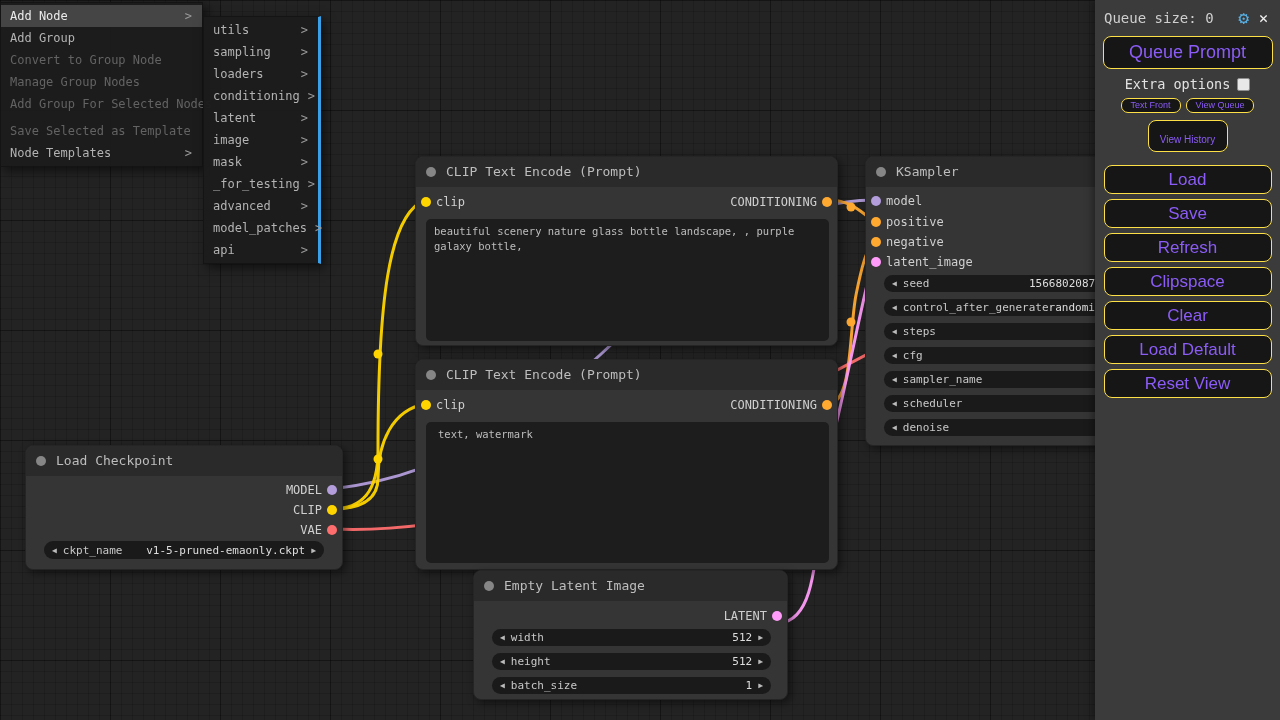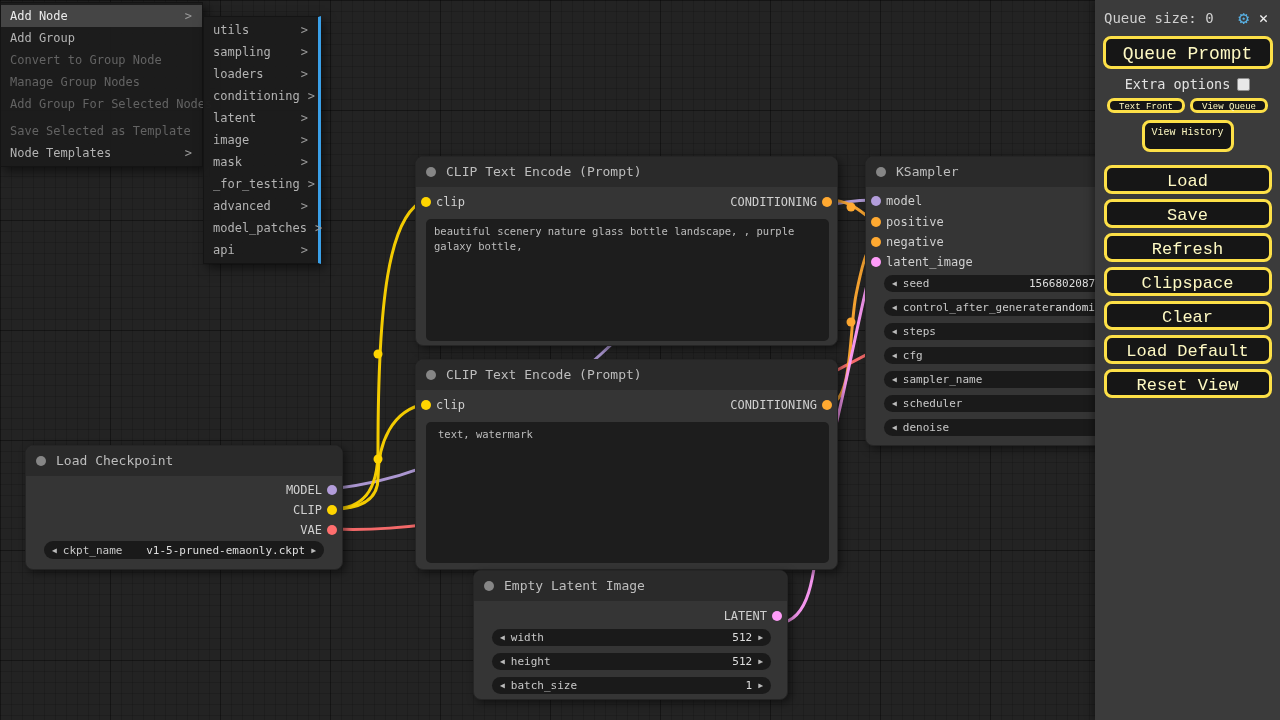--- a/index.html
+++ b/index.html
@@ -72,31 +72,31 @@
   
   .sidebar {
     position:absolute; left:1095px; top:0; width:185px; height:720px;
     background:#3b3b3b; z-index:50; padding-top:9px; color:#d6d6d6;
     box-shadow:-2px 0 8px rgba(0,0,0,.4);
   }
   .sb-header { display:flex; align-items:center; padding:0 12px 0 9px; margin-bottom:9px; font-size:14px; color:#cfcfcf; }
   .gear { margin-left:auto; font-size:18px; line-height:18px; cursor:pointer; }
   .closex { margin-left:10px; font-size:15px; color:#f0f0f0; cursor:pointer; }
   .btn {
-    display:block; background:#161616; border:3px solid #fde047; border-radius:8px;
-    color:#fef9c3; text-align:center; cursor:pointer;
-    font-family:Liberation Mono, monospace;
+    display:block; background:#161616; border:1px solid #fde047; border-radius:8px;
+    color:#8b5cf6; text-align:center; cursor:pointer;
+    font-family:Liberation Sans, sans-serif;
   }
   .btn-queue { width:170px; height:33px; line-height:31px; font-size:18px; margin:0 auto 7px auto; }
   .extra-row { display:flex; justify-content:center; align-items:center; gap:7px; font-size:13.5px; margin:4px 0 6px 0; color:#e2e2e2; }
   .checkbox { width:13px; height:13px; background:#e8e8e8; border:1px solid #8f8f8f; border-radius:2px; }
   .small-row { display:flex; justify-content:center; gap:5px; margin-bottom:7px; }
   .btn-small { height:15px; line-height:13px; font-size:9px; padding:0 9px; border-radius:7px; }
   .vh-row { display:flex; justify-content:center; margin-bottom:13px; }
-  .btn-vh { width:92px; height:32px; font-size:10px; line-height:12px; padding-top:4px; }
+  .btn-vh { width:80px; height:32px; font-size:10px; line-height:12px; padding-top:13px; }
   .btn-main { width:168px; height:29px; line-height:27px; font-size:17px; margin:0 auto 5px auto; }
 </style>
 </head>
 <body>
 
 <div class="stage">
 
   <svg id="wires" width="1280" height="720">
     <path d="M332,529 C470,535 640,480 810,385 C950,307 1120,235 1290,210" stroke="#FF6E6E"></path>
     <path d="M332,489 C430,478 520,430 600,355 C690,270 780,200 873,200" stroke="#B39DDB"></path>

